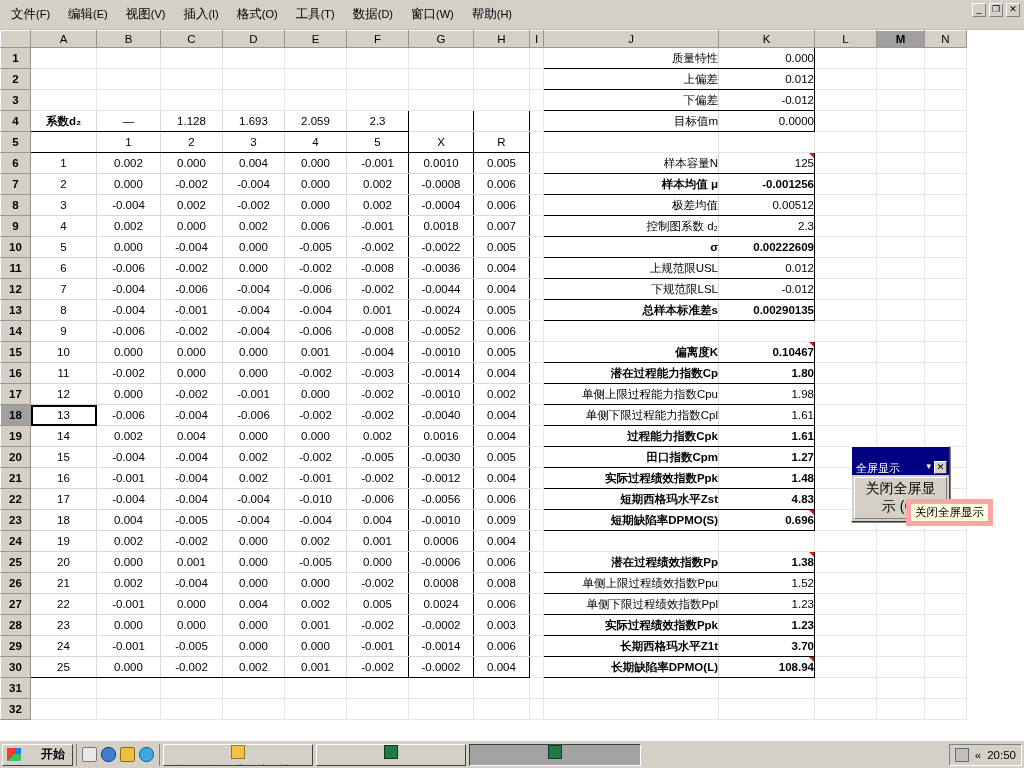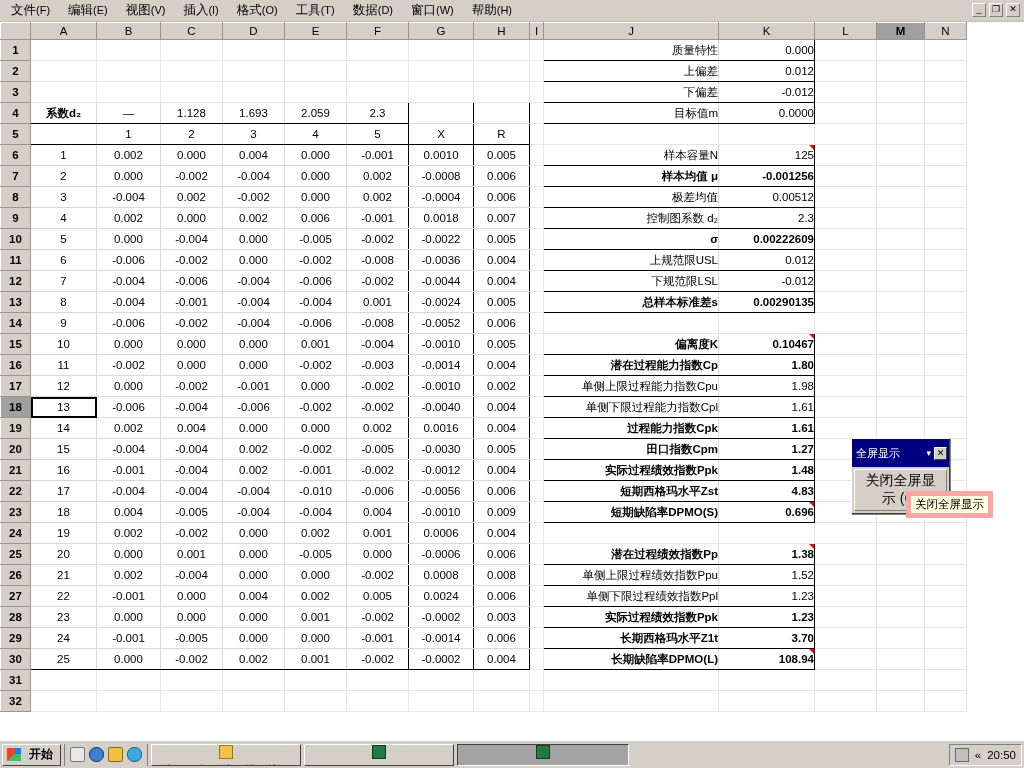--- a/index.html
+++ b/index.html
@@ -14,21 +14,21 @@
   #app {
     width: 1024px; height: 768px;
     position: relative;
     background: #d4d0c8;
     display: flex;
     flex-direction: column;
   }
 
   
   .menubar {
-    height: 22px;
+    height: 30px;
     background: #d4d0c8;
     display: flex;
     align-items: center;
     padding-left: 2px;
     border-bottom: 1px solid #c0bcb4;
     position: relative;
   }
   .menu-item {
     padding: 3px 9px;
     font-size: 12.5px;
@@ -158,21 +158,21 @@
     width: 99px;
     background: #d4d0c8;
     border: 1px solid #ffffff;
     border-right-color: #404040;
     border-bottom-color: #404040;
     box-shadow: 1px 1px 0 #808080;
     z-index: 50;
   }
   .float-tb .cap {
     display: flex;
-    align-items: center;
+    align-items: flex-start;
     height: 16px;
     background: #000080;
     color: #ffffff;
     font-size: 11px;
     padding: 14px 2px;
   }
   .float-tb .cap .t { flex: 1; padding-left: 2px; font-weight: normal; }
   .float-tb .cap .x {
     width: 13px; height: 13px;
     background: #d4d0c8;
@@ -208,21 +208,21 @@
   .taskbar {
     height: 28px;
     background: #d4d0c8;
     border-top: 1px solid #ffffff;
     display: flex;
     align-items: center;
     padding: 2px 2px;
     gap: 3px;
   }
   .startbtn {
-    display: flex; align-items: center; gap: 8px;
+    display: flex; align-items: center; gap: 20px;
     background: #d4d0c8;
     border: 1px solid #ffffff;
     border-right-color: #404040; border-bottom-color: #404040;
     padding: 2px 7px 2px 4px;
     font-weight: bold;
     font-size: 12px;
     height: 22px;
   }
   .flag {
     width: 14px; height: 13px;

